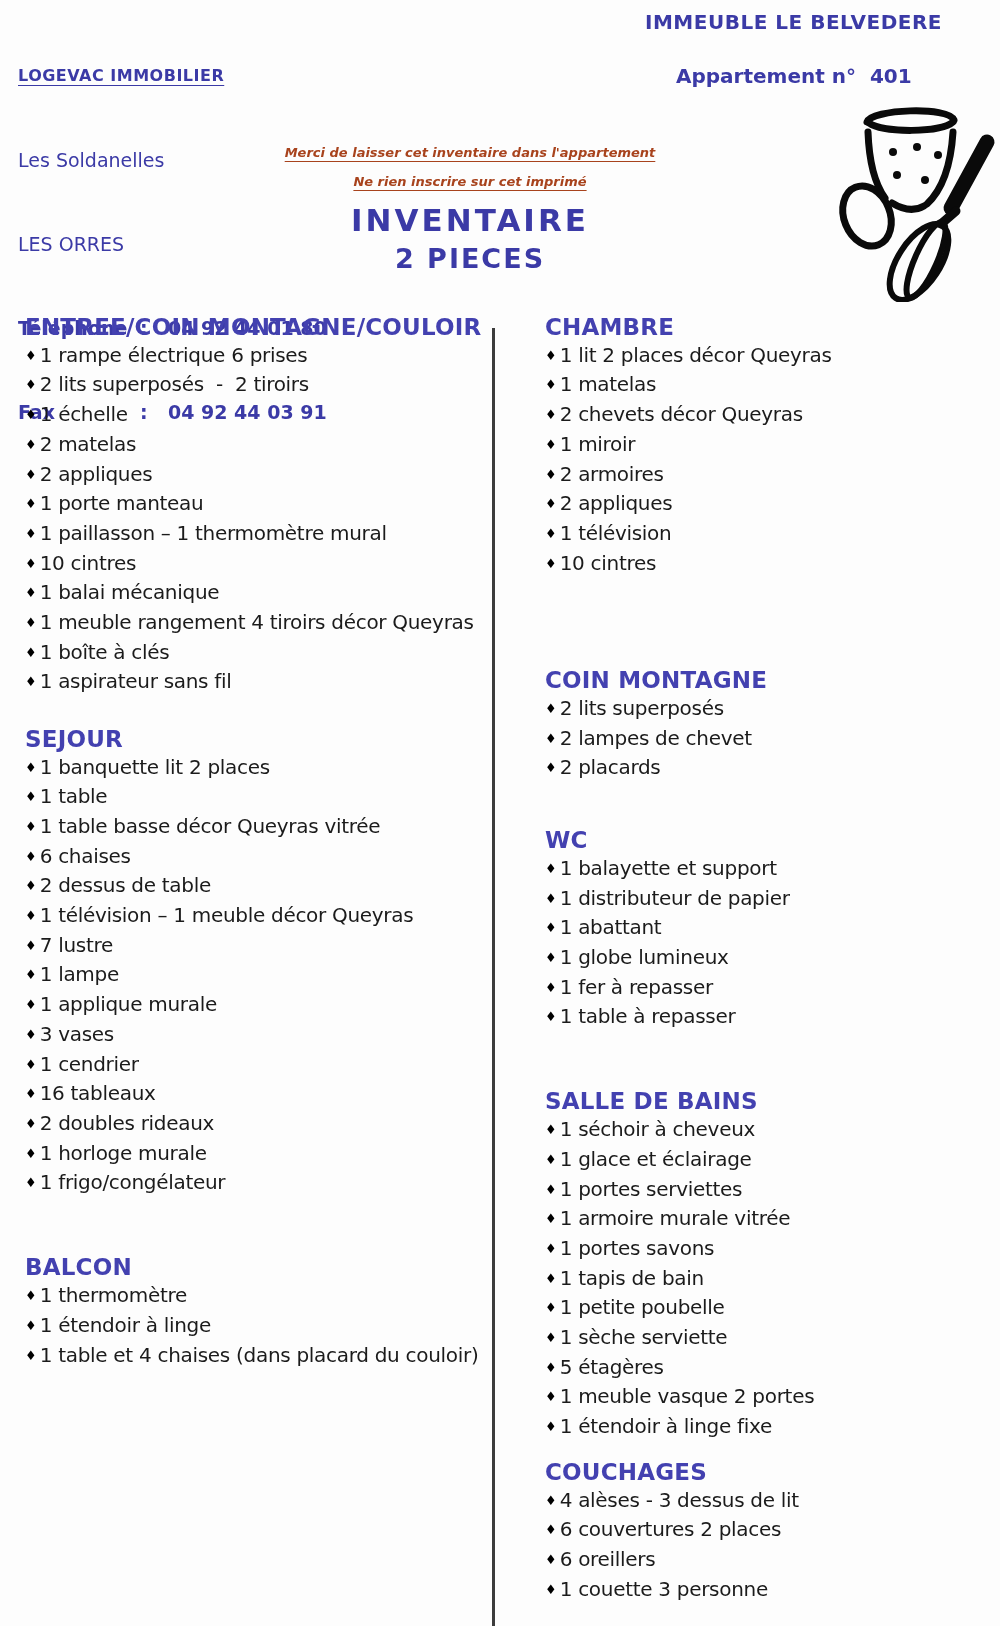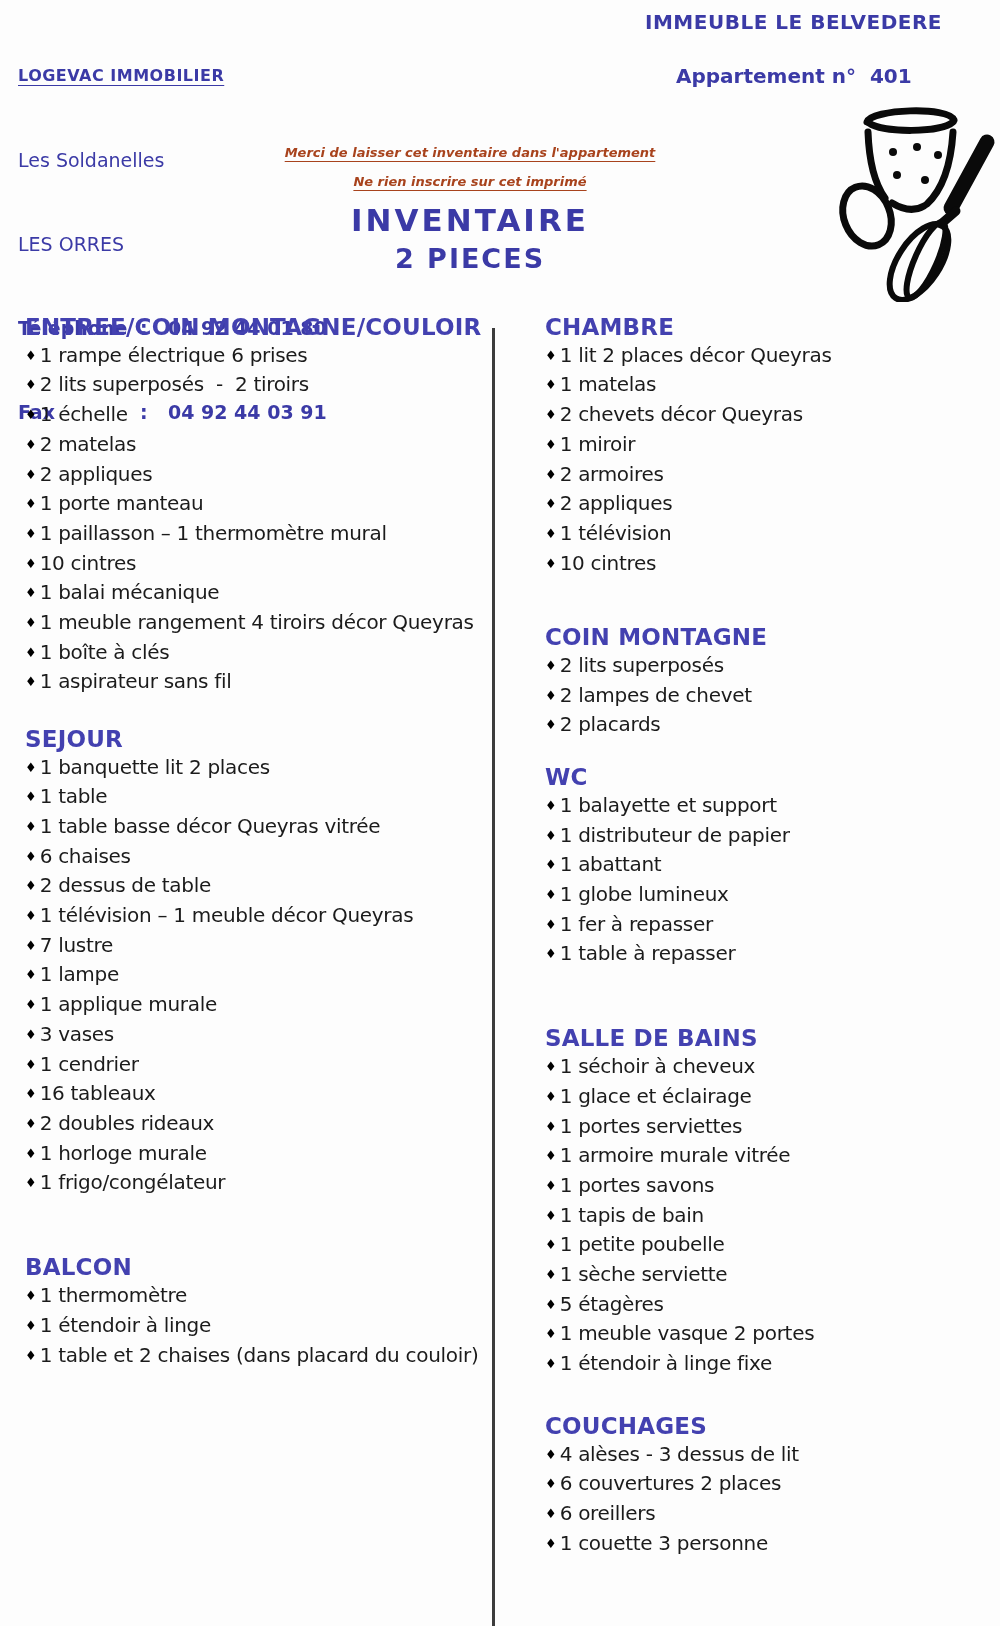--- a/index.html
+++ b/index.html
@@ -160,42 +160,42 @@
           <div class="item"><span class="bullet">♦</span><span class="item-text">1 cendrier</span></div>
           <div class="item"><span class="bullet">♦</span><span class="item-text">16 tableaux</span></div>
           <div class="item"><span class="bullet">♦</span><span class="item-text">2 doubles rideaux</span></div>
           <div class="item"><span class="bullet">♦</span><span class="item-text">1 horloge murale</span></div>
           <div class="item"><span class="bullet">♦</span><span class="item-text">1 frigo/congélateur</span></div>
         </section>
         <section class="section" style="margin-top: 55.4px;">
           <div class="section-title">BALCON</div>
           <div class="item"><span class="bullet">♦</span><span class="item-text">1 thermomètre</span></div>
           <div class="item"><span class="bullet">♦</span><span class="item-text">1 étendoir à linge</span></div>
-          <div class="item"><span class="bullet">♦</span><span class="item-text">1 table et 2 chaises (dans placard du couloir)</span></div>
+          <div class="item"><span class="bullet">♦</span><span class="item-text">1 table et 4 chaises (dans placard du couloir)</span></div>
         </section>
       </div>
     <div class="col col-right">
         <section class="section" style="margin-top: 0px;">
           <div class="section-title">CHAMBRE</div>
           <div class="item"><span class="bullet">♦</span><span class="item-text">1 lit 2 places décor Queyras</span></div>
           <div class="item"><span class="bullet">♦</span><span class="item-text">1 matelas</span></div>
           <div class="item"><span class="bullet">♦</span><span class="item-text">2 chevets décor Queyras</span></div>
           <div class="item"><span class="bullet">♦</span><span class="item-text">1 miroir</span></div>
           <div class="item"><span class="bullet">♦</span><span class="item-text">2 armoires</span></div>
           <div class="item"><span class="bullet">♦</span><span class="item-text">2 appliques</span></div>
           <div class="item"><span class="bullet">♦</span><span class="item-text">1 télévision</span></div>
           <div class="item"><span class="bullet">♦</span><span class="item-text">10 cintres</span></div>
         </section>
-        <section class="section" style="margin-top: 45px;">
+        <section class="section" style="margin-top: 88px;">
           <div class="section-title">COIN MONTAGNE</div>
           <div class="item"><span class="bullet">♦</span><span class="item-text">2 lits superposés</span></div>
           <div class="item"><span class="bullet">♦</span><span class="item-text">2 lampes de chevet</span></div>
           <div class="item"><span class="bullet">♦</span><span class="item-text">2 placards</span></div>
         </section>
-        <section class="section" style="margin-top: 23px;">
+        <section class="section" style="margin-top: 43px;">
           <div class="section-title">WC</div>
           <div class="item"><span class="bullet">♦</span><span class="item-text">1 balayette et support</span></div>
           <div class="item"><span class="bullet">♦</span><span class="item-text">1 distributeur de papier</span></div>
           <div class="item"><span class="bullet">♦</span><span class="item-text">1 abattant</span></div>
           <div class="item"><span class="bullet">♦</span><span class="item-text">1 globe lumineux</span></div>
           <div class="item"><span class="bullet">♦</span><span class="item-text">1 fer à repasser</span></div>
           <div class="item"><span class="bullet">♦</span><span class="item-text">1 table à repasser</span></div>
         </section>
         <section class="section" style="margin-top: 55.4px;">
           <div class="section-title">SALLE DE BAINS</div>
@@ -204,21 +204,21 @@
           <div class="item"><span class="bullet">♦</span><span class="item-text">1 portes serviettes</span></div>
           <div class="item"><span class="bullet">♦</span><span class="item-text">1 armoire murale vitrée</span></div>
           <div class="item"><span class="bullet">♦</span><span class="item-text">1 portes savons</span></div>
           <div class="item"><span class="bullet">♦</span><span class="item-text">1 tapis de bain</span></div>
           <div class="item"><span class="bullet">♦</span><span class="item-text">1 petite poubelle</span></div>
           <div class="item"><span class="bullet">♦</span><span class="item-text">1 sèche serviette</span></div>
           <div class="item"><span class="bullet">♦</span><span class="item-text">5 étagères</span></div>
           <div class="item"><span class="bullet">♦</span><span class="item-text">1 meuble vasque 2 portes</span></div>
           <div class="item"><span class="bullet">♦</span><span class="item-text">1 étendoir à linge fixe</span></div>
         </section>
-        <section class="section" style="margin-top: 33px;">
+        <section class="section" style="margin-top: 16px;">
           <div class="section-title">COUCHAGES</div>
           <div class="item"><span class="bullet">♦</span><span class="item-text">4 alèses - 3 dessus de lit</span></div>
           <div class="item"><span class="bullet">♦</span><span class="item-text">6 couvertures 2 places</span></div>
           <div class="item"><span class="bullet">♦</span><span class="item-text">6 oreillers</span></div>
           <div class="item"><span class="bullet">♦</span><span class="item-text">1 couette 3 personne</span></div>
         </section>
       </div>
   </div>
 
 </div>

